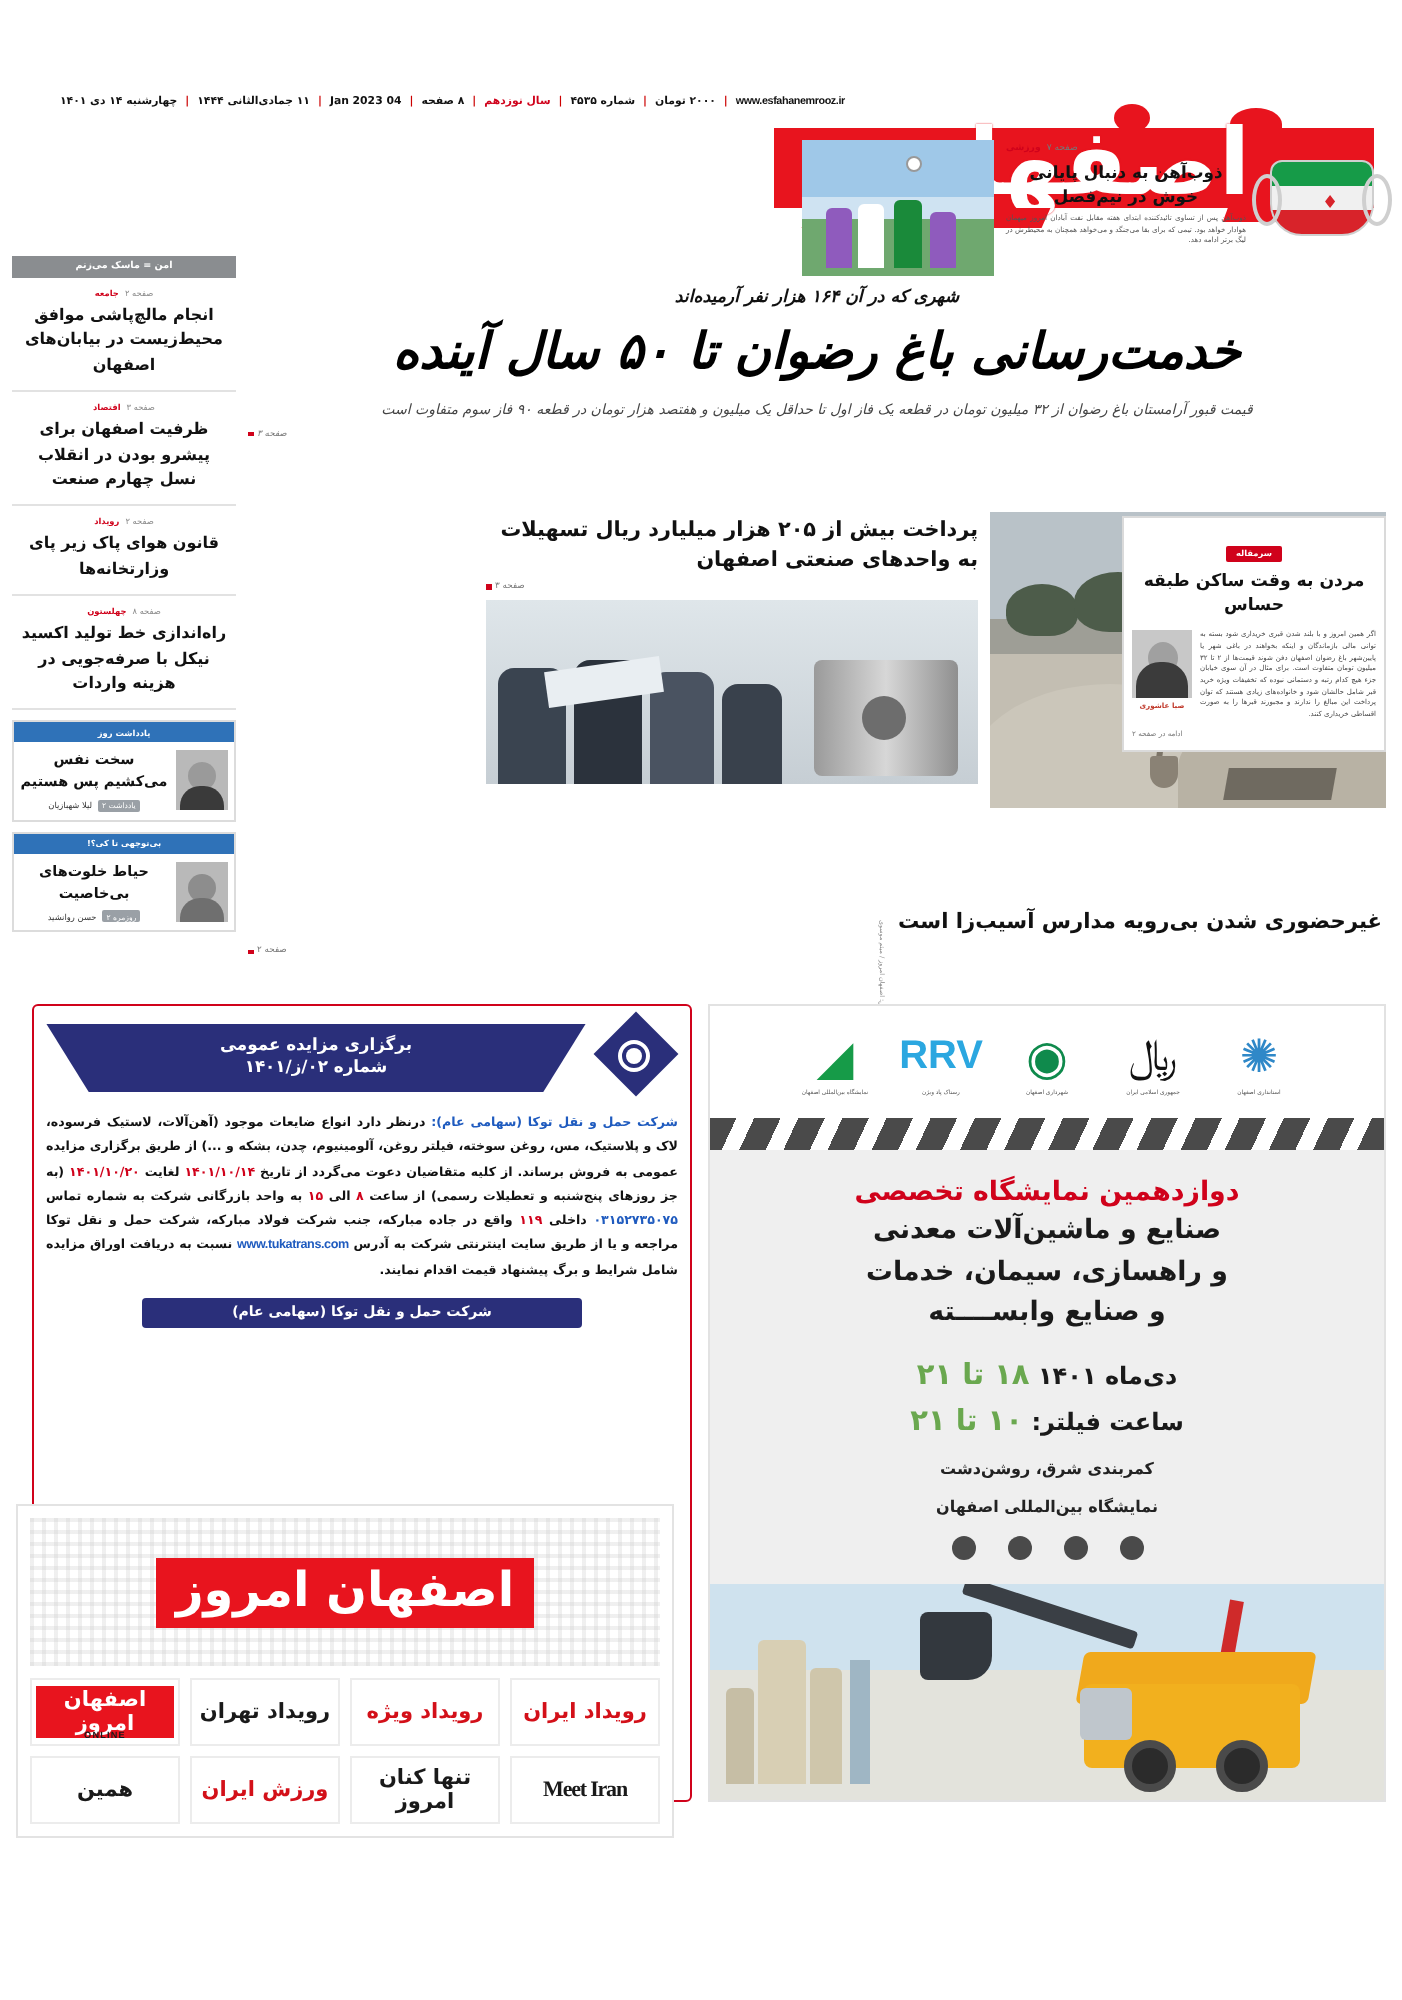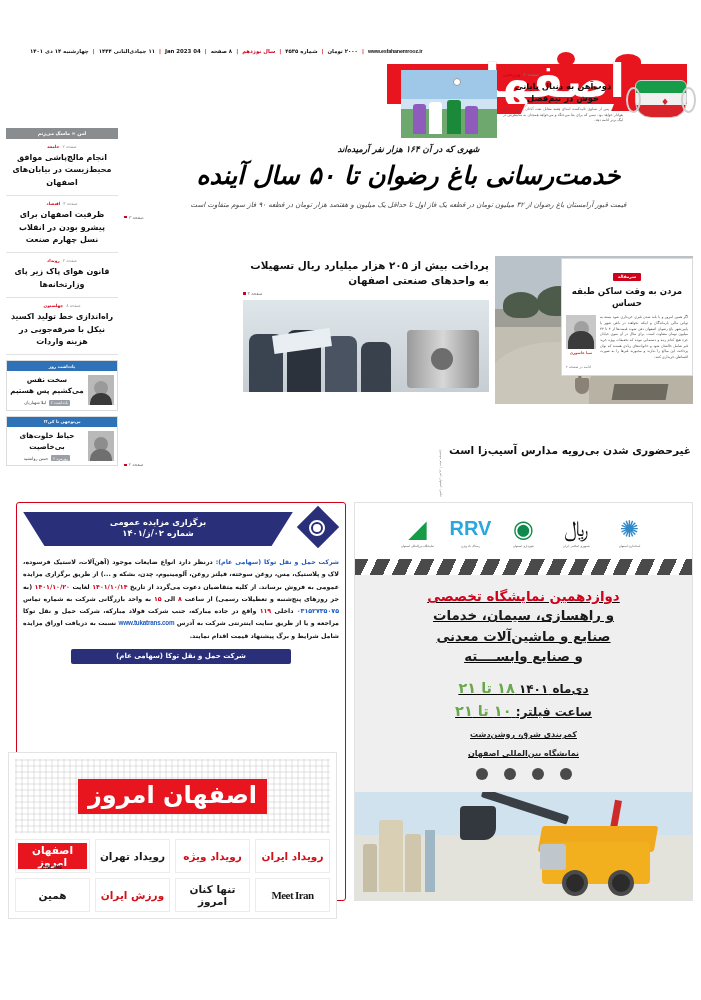--- a/index.html
+++ b/index.html
@@ -277,21 +277,21 @@
   .edi-photo {
     width: 30px; height: 34px; background: #c8c8c8;
     position: relative; overflow: hidden; margin-bottom: 2px;
   }
   .edi-photo .face { position: absolute; top: 6px; left: 8px; width: 15px; height: 16px; border-radius: 50%; background: #a0a0a0; }
   .edi-photo .veil { position: absolute; bottom: 0; left: 2px; width: 26px; height: 18px; border-radius: 12px 12px 0 0; background: #3b3b3b; }
   .edi-author { font-size: 3.6px; color: #c0392b; font-weight: bold; }
   .edi-pageref { font-size: 3.6px; color: #777; margin-top: 4px; text-align: left; }
 
   
-  .row3 { position: absolute; top: 443px; right: 0; left: 124px; }
+  .row3 { position: absolute; top: 454px; right: 0; left: 124px; }
   .r3-head {
     font-size: 10.6px; font-weight: bold; color: #111;
     text-align: center; line-height: 1.45;
     width: 246px; margin-right: 8px;
   }
   .r3-pageref { display: flex; flex-direction: row-reverse; align-items: center; gap: 2px; font-size: 4.4px; color: #777; margin-top: 4px; margin-right: 8px; }
   .r3-sidecap {
     position: absolute; top: -46px; right: 258px;
     font-size: 3.2px; color: #8a8a8a;
     writing-mode: vertical-rl; height: 100px;
@@ -356,21 +356,21 @@
   .lg1 .mark { color: #169b48; font-size: 24px; }
   .lg2 .mark { color: #2ba7e0; font-size: 20px; font-weight: bold; font-family: "Liberation Sans", sans-serif; }
   .lg3 .mark { color: #0f8a4c; font-size: 24px; }
   .lg4 .mark { color: #111; font-size: 22px; }
   .lg5 .mark { color: #2f88c8; font-size: 23px; }
 
   .expo-stripes {
     height: 16px;
     background: repeating-linear-gradient(115deg, #4a4a4a 0 12px, #ffffff 12px 20px);
   }
-  .expo-main { padding: 12px 14px 6px 14px; text-align: center; text-decoration: underline; }
+  .expo-main { padding: 12px 14px 6px 14px; text-align: center; }
   .expo-t1 { font-size: 13.4px; font-weight: bold; color: #d0021b; line-height: 1.45; }
   .expo-t2 { font-size: 13.4px; font-weight: bold; color: #1a1a1a; line-height: 1.5; }
   .expo-date { margin-top: 10px; font-size: 12px; font-weight: bold; color: #1a1a1a; line-height: 1.6; }
   .expo-date .num { color: #6aa84f; font-size: 14.5px; }
   .expo-hours { font-size: 12px; font-weight: bold; color: #1a1a1a; line-height: 1.6; }
   .expo-hours .num { color: #6aa84f; font-size: 14.5px; }
   .expo-addr { margin-top: 6px; font-size: 8px; font-weight: bold; color: #222; line-height: 1.6; }
   .expo-icons {
     margin-top: 7px; display: flex; flex-direction: row-reverse;
     justify-content: center; gap: 16px; align-items: center;
@@ -657,22 +657,22 @@
         <div class="lg lg5">
           <div class="mark">✺</div>
           <div class="cap">استانداری اصفهان</div>
         </div>
       </div>
 
       <div class="expo-stripes"></div>
 
       <div class="expo-main">
         <div class="expo-t1">دوازدهمین نمایشگاه تخصصی</div>
+        <div class="expo-t2">صنایع و ماشین‌آلات معدنی</div>
         <div class="expo-t2">و راهسازی، سیمان، خدمات</div>
-        <div class="expo-t2">صنایع و ماشین‌آلات معدنی</div>
         <div class="expo-t2">و صنایع وابســــته</div>
 
         <div class="expo-date">
           <span>دی‌ماه ۱۴۰۱</span>
           <span class="num">۱۸ تا ۲۱</span>
         </div>
         <div class="expo-hours">
           <span>ساعت فیلتر:</span>
           <span class="num">۱۰ تا ۲۱</span>
         </div>

